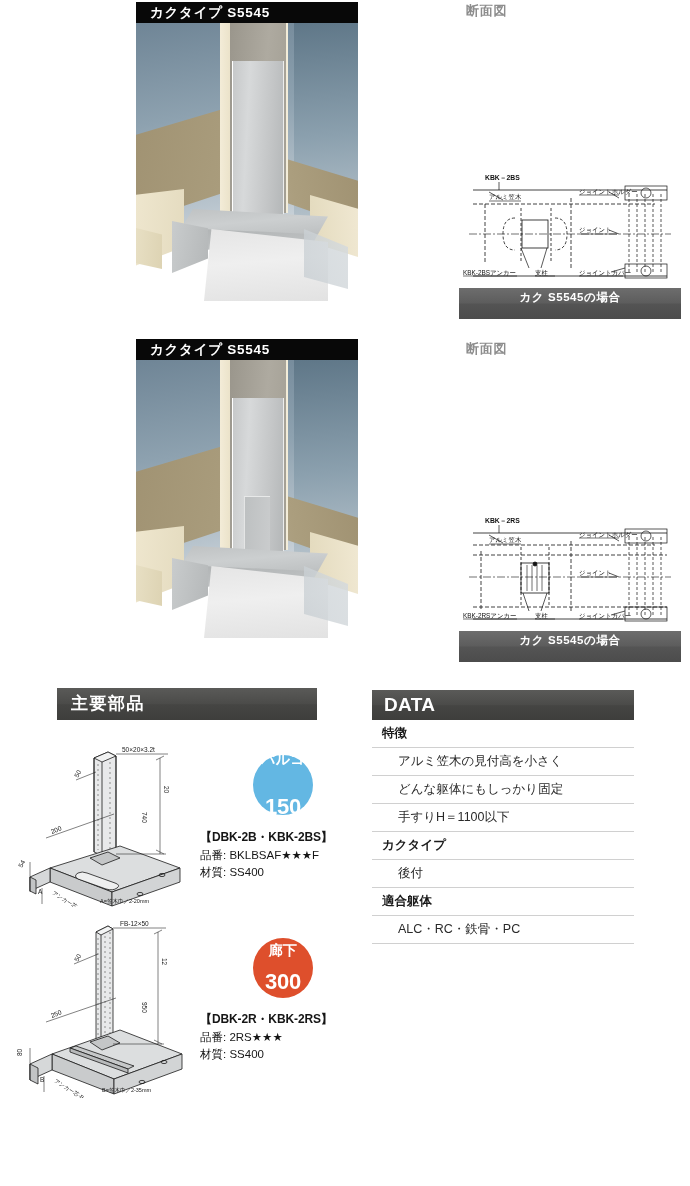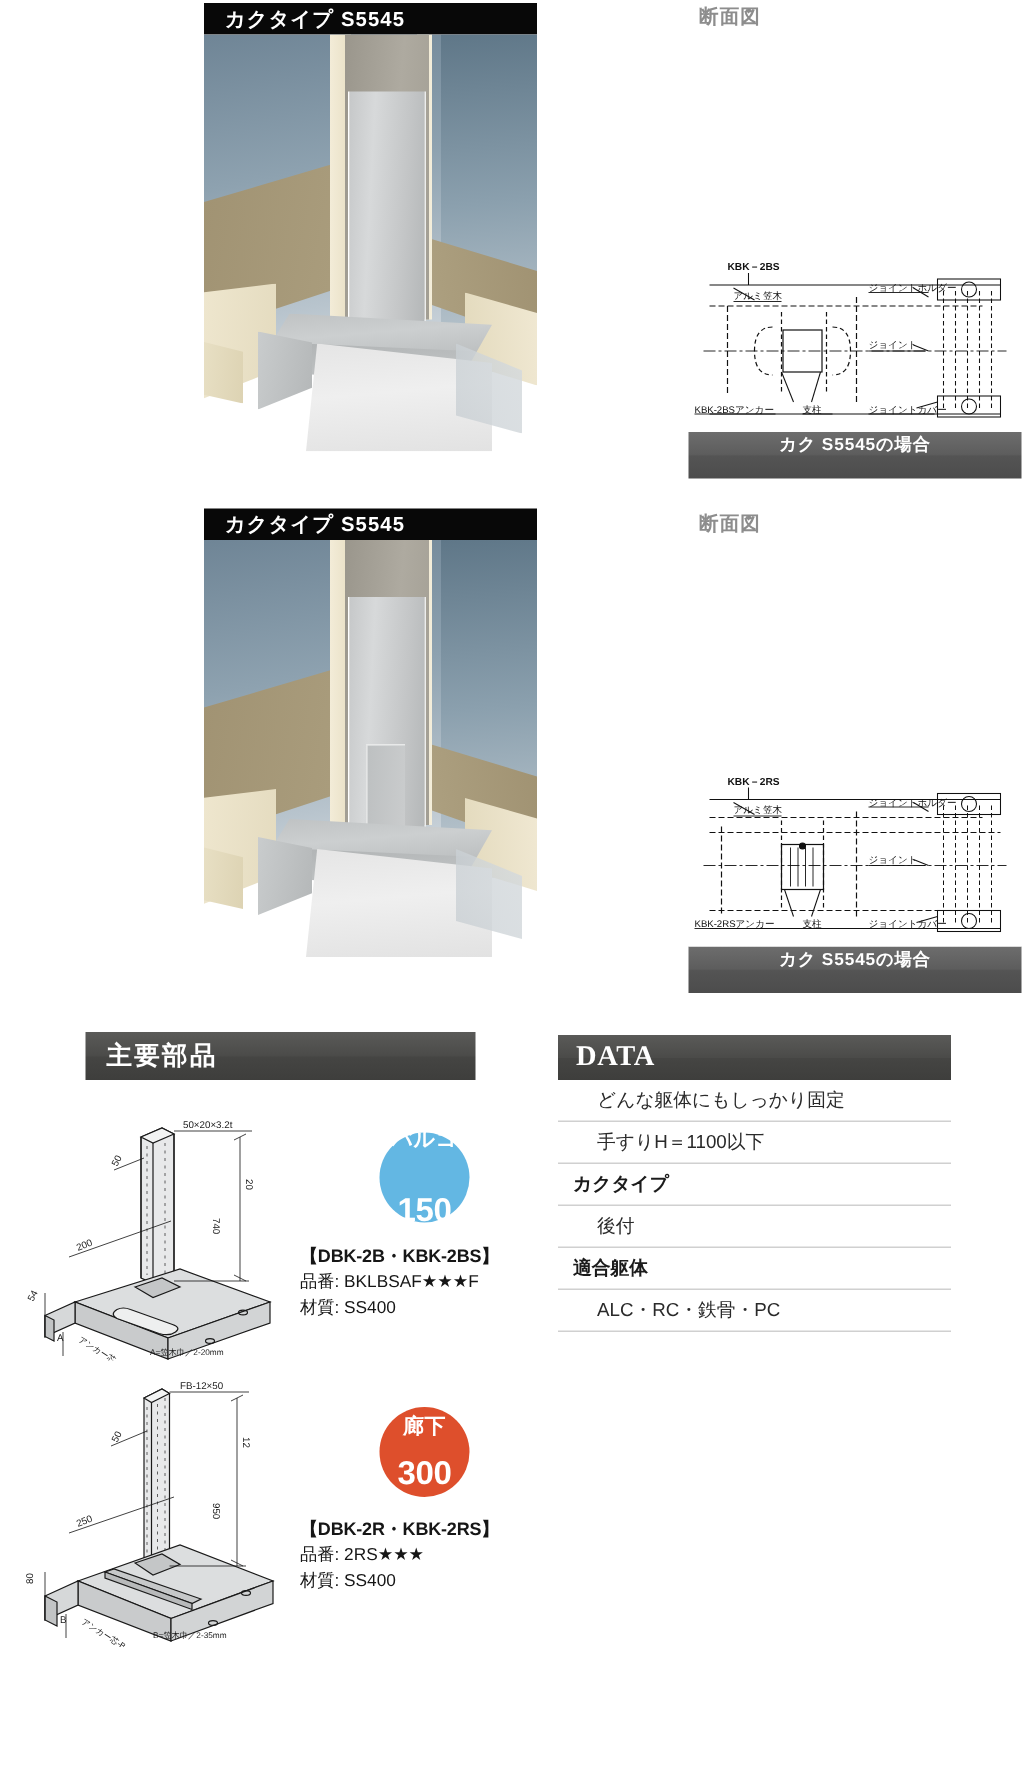--- a/index.html
+++ b/index.html
@@ -147,21 +147,21 @@
     background:linear-gradient(180deg,#5a5a58 0%,#4b4b49 50%,#454543 52%,#3e3e3c 100%);
     color:#ffffff;font-weight:700;
     box-sizing:border-box;
   }
   .banner-jp{
     width:260px;height:32px;line-height:32px;
     padding-left:14px;font-size:17px;letter-spacing:.09em;
   }
   .banner-data{
     width:262px;height:30px;line-height:30px;
-    padding-left:12px;font-size:19px;letter-spacing:.02em;font-family:Liberation Serif, serif;
+    padding-left:12px;font-size:19px;letter-spacing:.02em;
   }
 
   
   .data-tbl{
     width:262px;border-collapse:collapse;
     font-size:12.5px;
   }
   .data-tbl tr{border-bottom:1px solid #d0d0d0;}
   .data-tbl td{padding:5px 0 5px 0;}
   .data-tbl td.head{font-weight:700;padding-left:10px;color:#1b1b1b;font-size:12.5px;}
@@ -362,20 +362,26 @@
   </div>
 
   <div class="abs banner banner-jp" style="left:57px;top:688px;">主要部品</div>
 
   <div class="abs banner banner-data" style="left:372px;top:690px;">DATA</div>
 
   <div class="abs" style="left:372px;top:720px;">
     <table class="data-tbl">
       <tbody>
         <tr>
+            <td class="head">特徴</td>
+          </tr>
+        <tr>
+            <td class="val">アルミ笠木の見付高を小さく</td>
+          </tr>
+        <tr>
             <td class="val">どんな躯体にもしっかり固定</td>
           </tr>
         <tr>
             <td class="val">手すりH＝1100以下</td>
           </tr>
         <tr>
             <td class="head">カクタイプ</td>
           </tr>
         <tr>
             <td class="val">後付</td>

